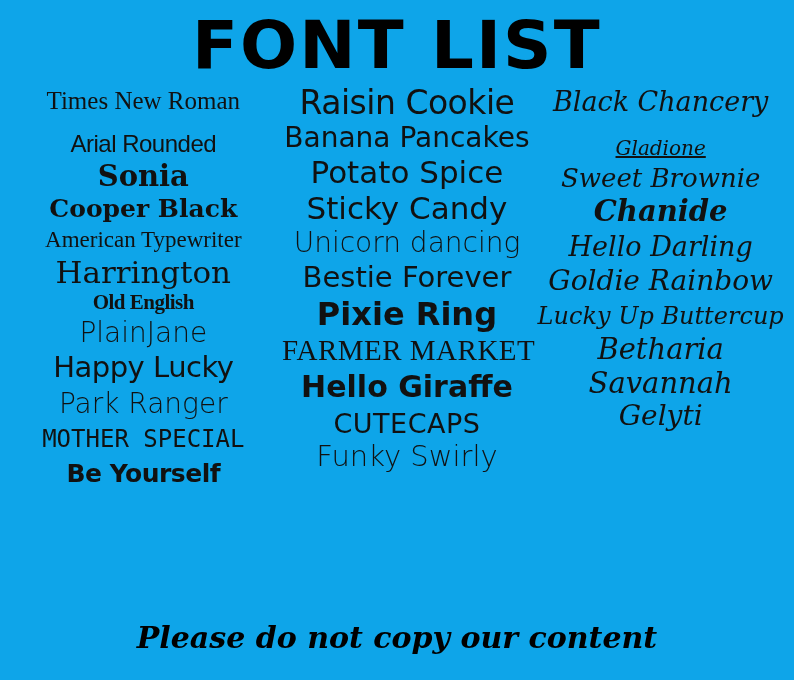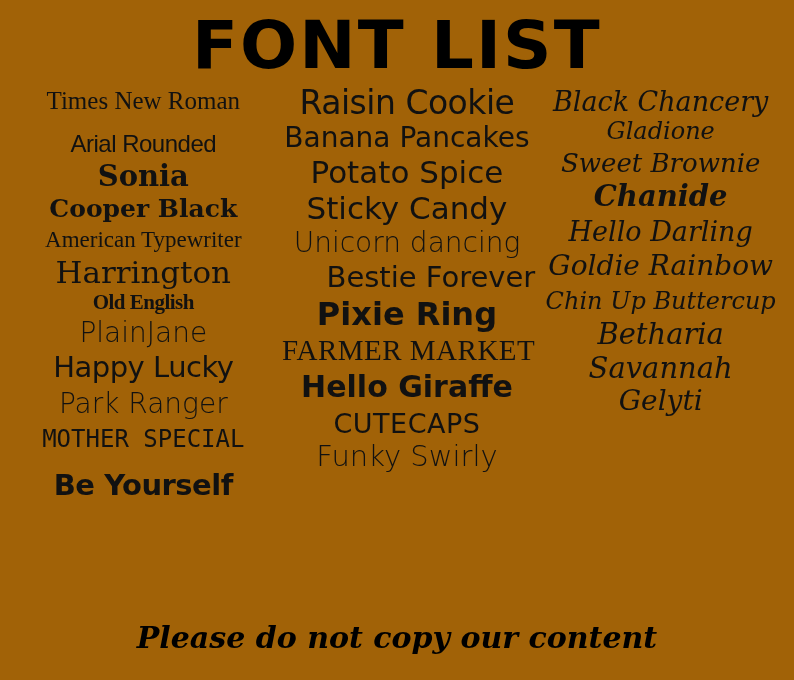--- a/index.html
+++ b/index.html
@@ -14,21 +14,21 @@
     color: #000000;
     overflow: hidden;
     position: relative;
   }
   .page {
     width: 794px;
     height: 680px;
     box-sizing: border-box;
     display: flex;
     flex-direction: column;
-    background: #a16207;
+    background: #0ea5e9;
   }
 
   
   .title-wrap {
     text-align: center;
     padding-top: 6px;
     height: 86px;
     box-sizing: border-box;
   }
   .title {
@@ -72,38 +72,38 @@
   .s-arial-r    { font-family: "Liberation Sans", sans-serif; font-weight: normal; font-size: 24px; letter-spacing: -0.5px; margin-top: 19px; }
   .s-sonia      { font-family: "DejaVu Serif", serif; font-weight: bold; font-size: 29px; margin-top: 6px; }
   .s-cooper     { font-family: "DejaVu Serif", serif; font-weight: bold; font-size: 25px; letter-spacing: 0px; margin-top: 5px; }
   .s-amtype     { font-family: "Liberation Serif", serif; font-size: 23px; margin-top: 7px; }
   .s-harrington { font-family: "DejaVu Serif", serif; font-size: 30px; font-weight: 400; margin-top: 7px; transform: scaleX(1.03); }
   .s-olde       { font-family: Liberation Serif, serif; font-size: 21px; font-weight: bold; font-style: normal; margin-top: 4px; letter-spacing: -0.5px; }
   .s-plainjane  { font-family: "DejaVu Sans", sans-serif; font-size: 28px; font-weight: 300; margin-top: 6px; }
   .s-happy      { font-family: "DejaVu Sans", sans-serif; font-size: 29px; font-weight: normal; margin-top: 6px; letter-spacing: -0.5px; }
   .s-ranger     { font-family: "DejaVu Sans", sans-serif; font-size: 28px; font-weight: 300; margin-top: 8px; }
   .s-mother     { font-family: "DejaVu Sans Mono", monospace; font-size: 24px; margin-top: 9px; letter-spacing: 0px; }
-  .s-beyourself { font-family: "DejaVu Sans", sans-serif; font-size: 29px; font-weight: bold; margin-top: 20px; letter-spacing: -0.5px; }
+  .s-beyourself { font-family: "DejaVu Sans", sans-serif; font-size: 25px; font-weight: bold; margin-top: 10px; letter-spacing: -0.5px; }
 
   
   .s-raisin     { font-family: "DejaVu Sans", sans-serif; font-size: 33px; font-weight: 500; margin-top: 0px; letter-spacing: -0.5px; }
   .s-banana     { font-family: "DejaVu Sans", sans-serif; font-size: 28px; font-weight: 400; margin-top: 5px; }
   .s-potato     { font-family: "DejaVu Sans", sans-serif; font-size: 31px; font-weight: 500; margin-top: 5px; }
   .s-sticky     { font-family: "DejaVu Sans", sans-serif; font-size: 31px; font-weight: 400; margin-top: 5px; }
   .s-unicorn    { font-family: "DejaVu Sans", sans-serif; font-size: 28px; font-weight: 300; margin-top: 5px; }
-  .s-bestie     { font-family: "DejaVu Sans", sans-serif; font-size: 29px; font-weight: 400; margin-top: 6px; text-align: right; }
+  .s-bestie     { font-family: "DejaVu Sans", sans-serif; font-size: 29px; font-weight: 400; margin-top: 6px; }
   .s-pixie      { font-family: "DejaVu Sans", sans-serif; font-size: 32px; font-weight: bold; margin-top: 6px; }
   .s-farmer     { font-family: "Liberation Serif", serif; font-size: 29px; font-weight: 400; margin-top: 6px; letter-spacing: 0.5px; text-align: right; }
   .s-giraffe    { font-family: "DejaVu Sans", sans-serif; font-size: 30px; font-weight: bold; margin-top: 7px; }
   .s-cutecaps   { font-family: "DejaVu Sans", sans-serif; font-size: 27px; font-weight: 400; margin-top: 8px; letter-spacing: 0.5px; }
   .s-funky      { font-family: "DejaVu Sans", sans-serif; font-size: 29px; font-weight: 300; margin-top: 5px; }
 
   
   .s-chancery   { font-family: "DejaVu Serif", serif; font-style: italic; font-size: 27px; margin-top: 2px; }
-  .s-gladione   { font-family: "DejaVu Serif", serif; font-style: italic; font-size: 24px; margin-top: 4px; }
+  .s-gladione   { font-family: "DejaVu Serif", serif; font-style: italic; font-size: 20px; margin-top: 23px; text-decoration: underline; }
   .s-sweetb     { font-family: "DejaVu Serif", serif; font-style: italic; font-size: 26px; margin-top: 7px; }
   .s-chanide    { font-family: "DejaVu Serif", serif; font-style: italic; font-weight: bold; font-size: 29px; margin-top: 6px; }
   .s-hellodar   { font-family: "DejaVu Serif", serif; font-style: italic; font-size: 27px; margin-top: 7px; }
   .s-goldie     { font-family: "DejaVu Serif", serif; font-style: italic; font-size: 28px; margin-top: 7px; text-align: center; }
   .s-chinup     { font-family: "DejaVu Serif", serif; font-style: italic; font-size: 24px; margin-top: 9px; }
   .s-betharia   { font-family: "DejaVu Serif", serif; font-style: italic; font-size: 29px; margin-top: 7px; }
   .s-savannah   { font-family: "DejaVu Serif", serif; font-style: italic; font-size: 29px; margin-top: 5px; }
   .s-gelyti     { font-family: "DejaVu Serif", serif; font-style: italic; font-size: 28px; margin-top: 4px; }
 
   
@@ -162,21 +162,21 @@
       <div class="font-item s-funky">Funky Swirly</div>
     </div>
 
     <div class="col col-3">
       <div class="font-item s-chancery">Black Chancery</div>
       <div class="font-item s-gladione">Gladione</div>
       <div class="font-item s-sweetb">Sweet Brownie</div>
       <div class="font-item s-chanide">Chanide</div>
       <div class="font-item s-hellodar">Hello Darling</div>
       <div class="font-item s-goldie">Goldie Rainbow</div>
-      <div class="font-item s-chinup">Chin Up Buttercup</div>
+      <div class="font-item s-chinup">Lucky Up Buttercup</div>
       <div class="font-item s-betharia">Betharia</div>
       <div class="font-item s-savannah">Savannah</div>
       <div class="font-item s-gelyti">Gelyti</div>
     </div>
 
   </div>
 
   <div class="footer">
     <div class="footer-text">Please do not copy our content</div>
   </div>

